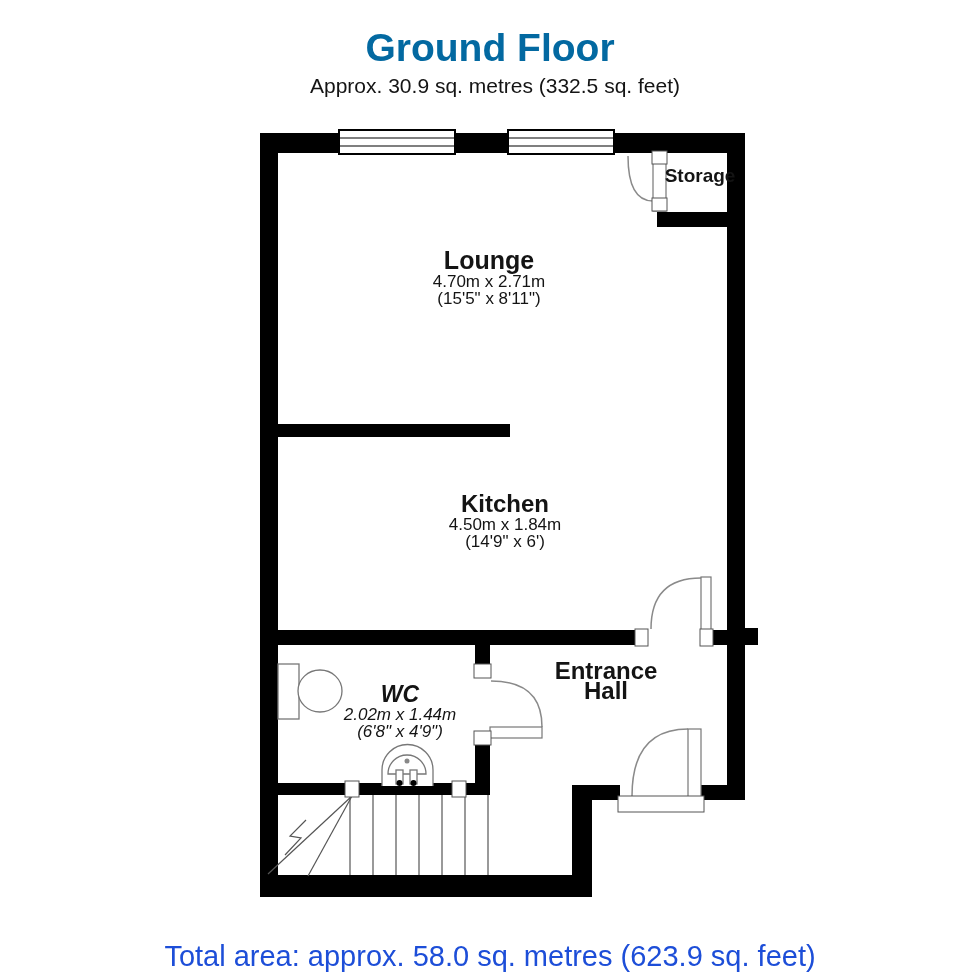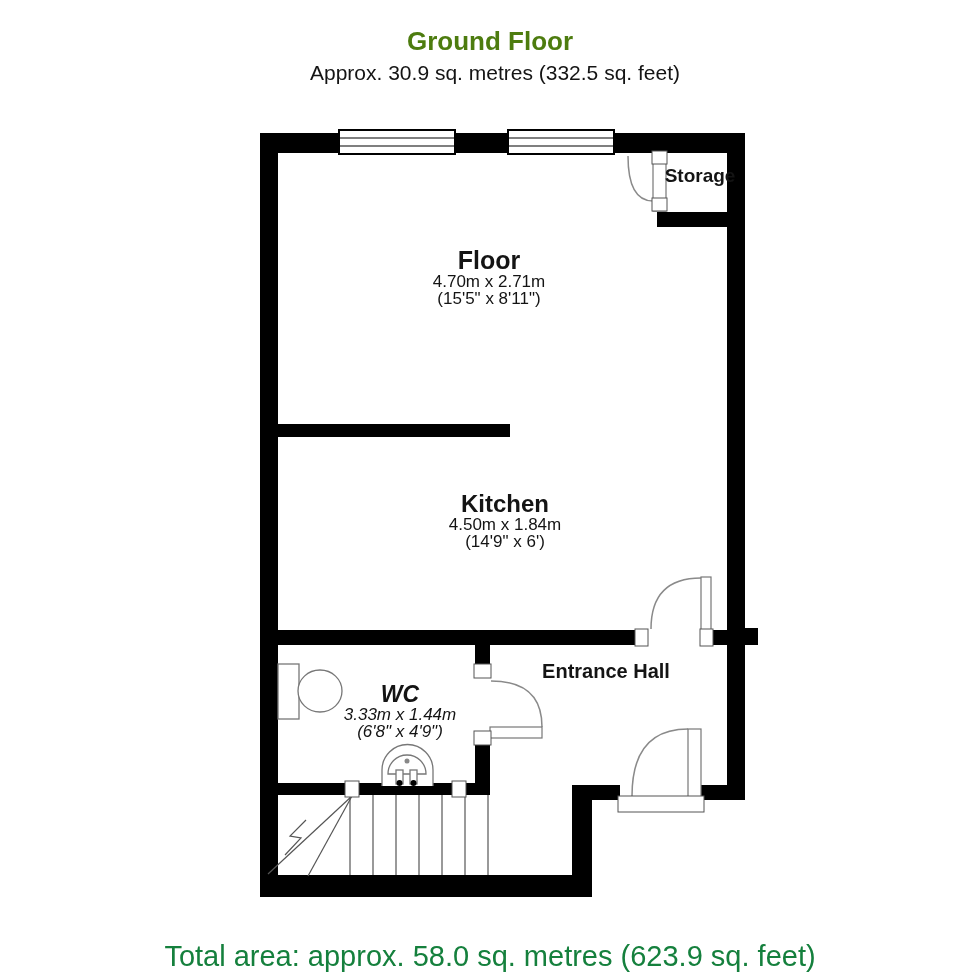--- a/index.html
+++ b/index.html
@@ -8,56 +8,56 @@
     width:980px;height:980px;
     background:#ffffff;
     font-family:"Liberation Sans", sans-serif;
     color:#111;
     overflow:hidden;
   }
   .hdr{position:absolute;left:0;top:0;width:980px;text-align:center;}
   .hdr h1{
     margin:0;
     padding-top:26px;
-    font-size:26px;
+    font-size:39px;
     font-weight:bold;
     letter-spacing:0px;
-    color:#4d7c0f;
+    color:#0369a1;
   }
   .hdr .sub{
     margin-top:4px;
     font-size:21px;
     color:#141414;
     margin-left:10px;
   }
   .ftr{
     position:absolute;left:0;top:940px;width:980px;
     text-align:center;
     font-size:29px;
-    color:#15803d;
+    color:#1d4ed8;
   }
   .plan{position:absolute;left:0;top:0;width:980px;height:980px;}
   svg{position:absolute;left:0;top:0;}
   .room-label{
     position:absolute;
     transform:translateX(-50%);
     text-align:center;
     color:#141414;
     white-space:nowrap;
   }
   .room-name{font-weight:bold;}
   .room-dim{font-size:17px;line-height:17px;}
   .lbl-lounge{left:489px;top:247px;}
   .lbl-lounge .room-name{font-size:25px;line-height:26px;}
   .lbl-kitchen{left:505px;top:491px;}
   .lbl-kitchen .room-name{font-size:24px;line-height:25px;}
   .lbl-wc{left:400px;top:682px;font-style:italic;}
   .lbl-wc .room-name{font-size:23px;line-height:24px;}
   .lbl-hall{left:606px;top:661px;width:130px;white-space:normal;}
-  .lbl-hall .room-name{font-size:20px;line-height:20px;}
+  .lbl-hall .room-name{font-size:24px;line-height:20px;}
   .lbl-storage{left:692px;top:166px;margin-left:8px;}
   .lbl-storage .room-name{font-size:19px;line-height:20px;}
 </style>
 </head>
 <body>
 
 <div class="page">
 
   <div class="hdr">
     <h1>Ground Floor</h1>
@@ -150,34 +150,34 @@
           <circle cx="407" cy="761" r="2.5" fill="#888888" stroke="none"></circle>
           <rect x="396" y="770" width="7" height="14"></rect>
           <rect x="410" y="770" width="7" height="14"></rect>
           <circle cx="399.5" cy="783" r="3" fill="#000000" stroke="none"></circle>
           <circle cx="413.5" cy="783" r="3" fill="#000000" stroke="none"></circle>
         </g>
       </g>
     </svg>
 
     <div class="room-label lbl-lounge">
-      <div class="room-name">Floor</div>
+      <div class="room-name">Lounge</div>
       <div class="room-dim">4.70m x 2.71m</div>
       <div class="room-dim">(15'5" x 8'11")</div>
     </div>
 
     <div class="room-label lbl-kitchen">
       <div class="room-name">Kitchen</div>
       <div class="room-dim">4.50m x 1.84m</div>
       <div class="room-dim">(14'9" x 6')</div>
     </div>
 
     <div class="room-label lbl-wc">
       <div class="room-name">WC</div>
-      <div class="room-dim">3.33m x 1.44m</div>
+      <div class="room-dim">2.02m x 1.44m</div>
       <div class="room-dim">(6'8" x 4'9")</div>
     </div>
 
     <div class="room-label lbl-hall">
       <div class="room-name">Entrance Hall</div>
     </div>
 
     <div class="room-label lbl-storage">
       <div class="room-name">Storage</div>
     </div>

